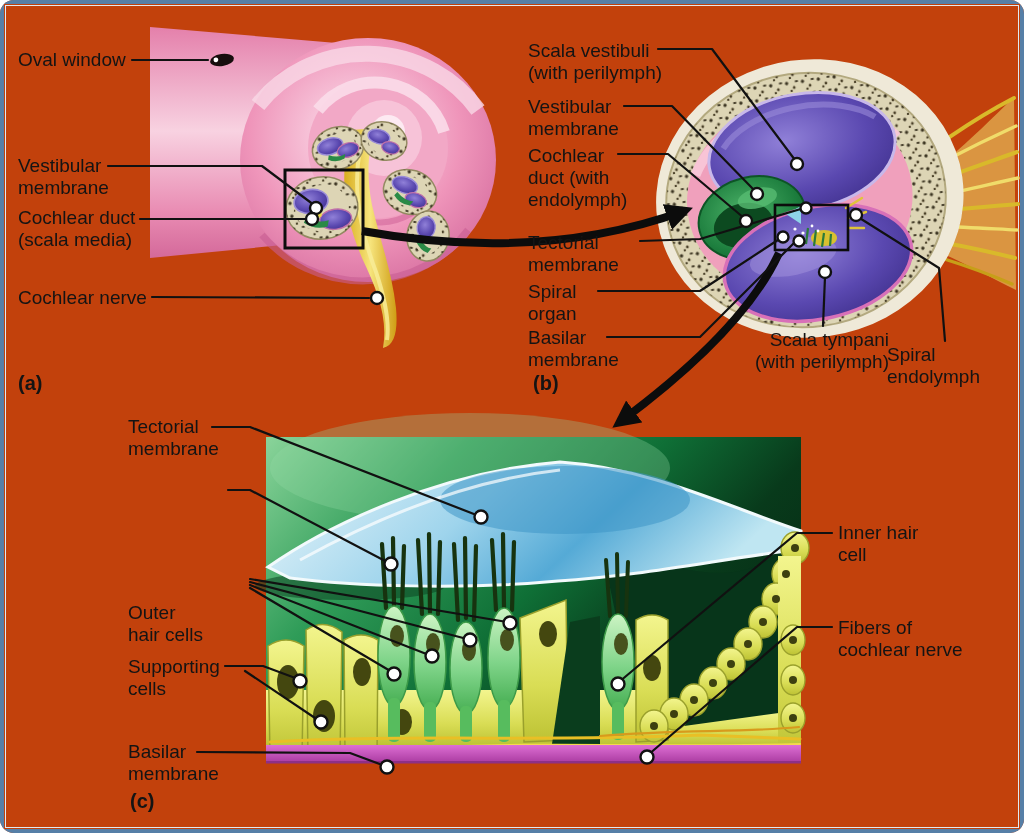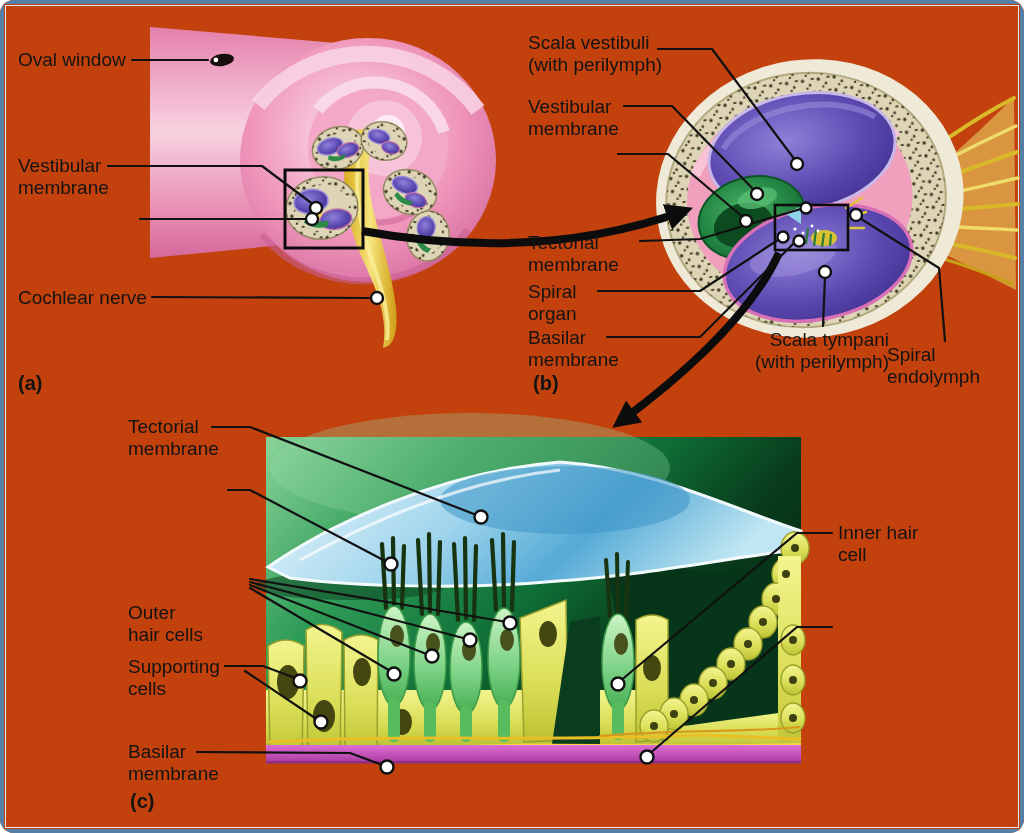--- a/index.html
+++ b/index.html
@@ -382,27 +382,32 @@
         <circle cx="321" cy="722" r="6.5"></circle>
       <circle cx="387" cy="767" r="6.5"></circle>
         <circle cx="618" cy="684" r="6.5"></circle>
         <circle cx="647" cy="757" r="6.5"></circle>
     </g>
   </svg>
 
   <div class="lbl" style="left:18px;top:49px">Oval window</div>
   <div class="lbl" style="left:18px;top:155px">Vestibular
 membrane</div>
+  <div class="lbl" style="left:18px;top:207px">Cochlear duct
+(scala media)</div>
   <div class="lbl" style="left:18px;top:287px">Cochlear nerve</div>
   <div class="lbl letter" style="left:18px;top:372px">(a)</div>
 
-  <div class="lbl" style="left:528px;top:32px">Scala vestibuli
+  <div class="lbl" style="left:528px;top:40px">Scala vestibuli
 (with perilymph)</div>
   <div class="lbl" style="left:528px;top:96px">Vestibular
 membrane</div>
+  <div class="lbl" style="left:528px;top:145px">Cochlear
+duct (with
+endolymph)</div>
   <div class="lbl" style="left:528px;top:232px">Tectorial
 membrane</div>
   <div class="lbl" style="left:528px;top:281px">Spiral
 organ</div>
   <div class="lbl" style="left:528px;top:327px">Basilar
 membrane</div>
   <div class="lbl center" style="left:737px;top:329px;width:152px">Scala tympani
 (with perilymph)</div>
   <div class="lbl" style="left:887px;top:344px">Spiral endolymph</div>
   <div class="lbl letter" style="left:533px;top:372px">(b)</div>
@@ -411,13 +416,15 @@
 membrane</div>
   <div class="lbl" style="left:128px;top:602px">Outer
 hair cells</div>
   <div class="lbl" style="left:128px;top:656px">Supporting
 cells</div>
   <div class="lbl" style="left:128px;top:741px">Basilar
 membrane</div>
   <div class="lbl letter" style="left:130px;top:790px">(c)</div>
   <div class="lbl" style="left:838px;top:522px">Inner hair
 cell</div>
+  <div class="lbl" style="left:838px;top:617px">Fibers of
+cochlear nerve</div>
 </div>
 
 </body></html>

